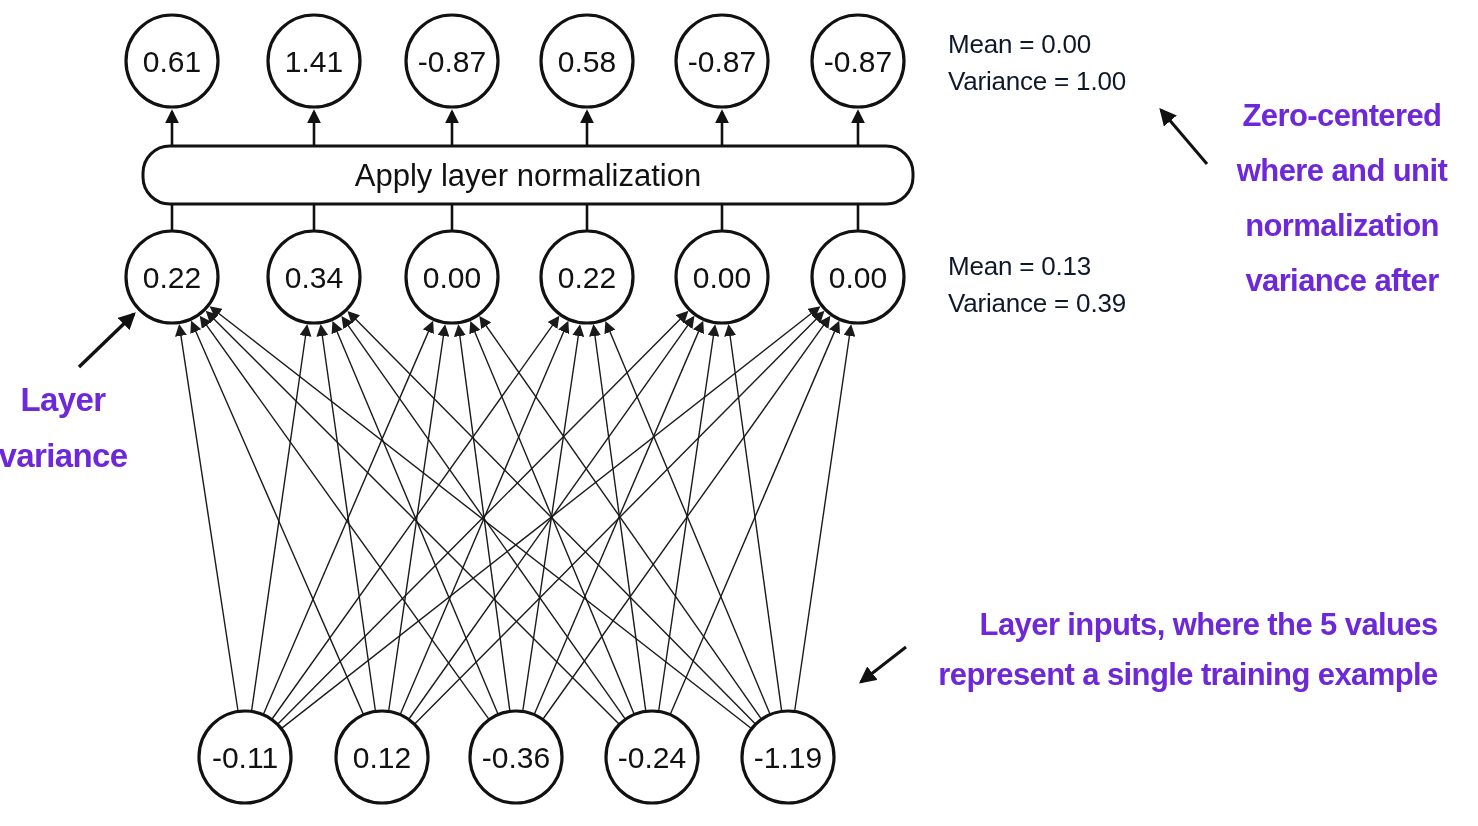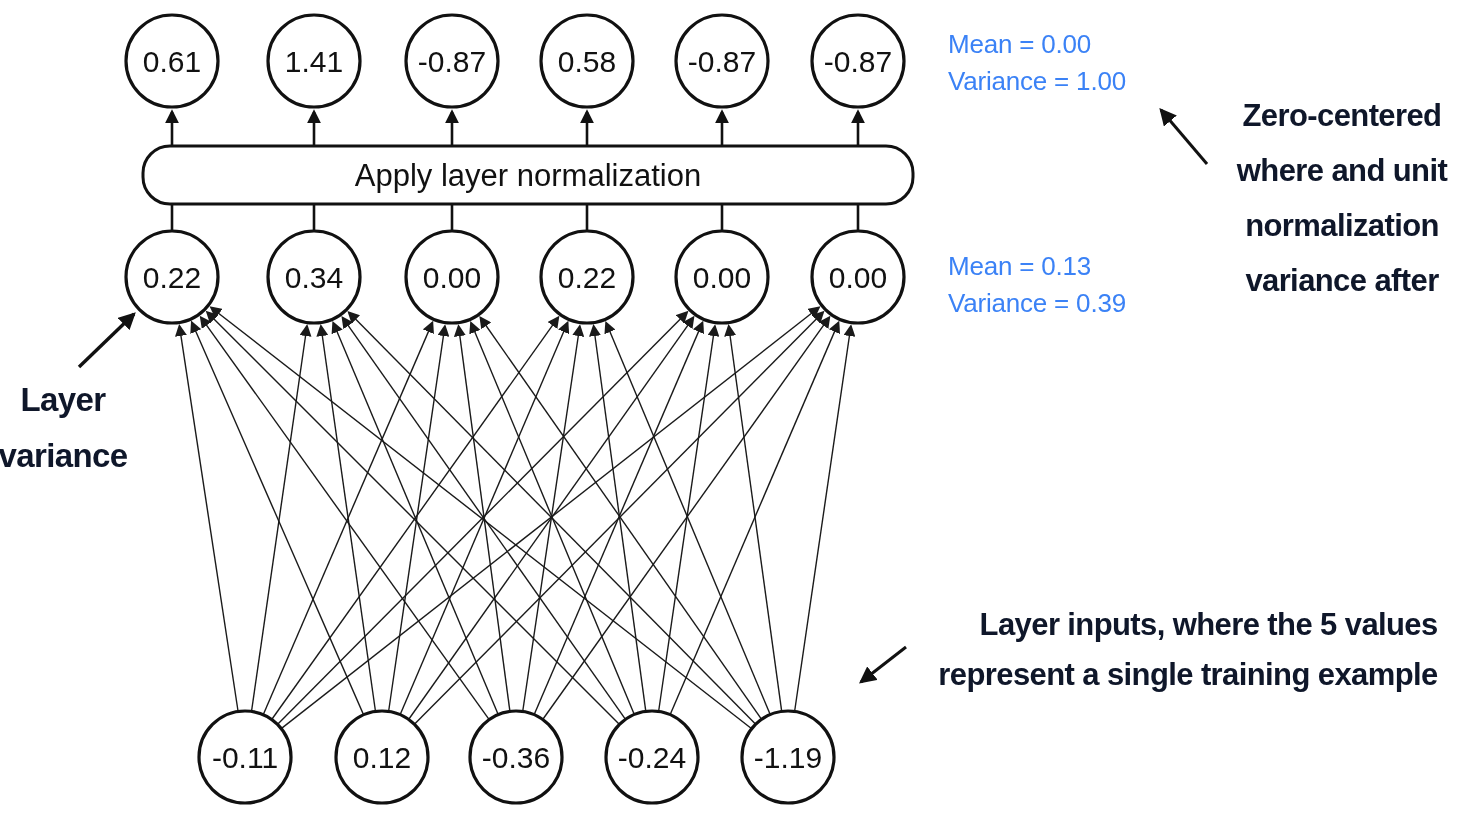--- a/index.html
+++ b/index.html
@@ -9,26 +9,26 @@
   }
   .stage svg{position:absolute; left:0; top:0;}
   .node-value{
     font-family:"Liberation Sans", sans-serif; font-size:30px; fill:#111111;
   }
   .box-label{
     font-family:"Liberation Sans", sans-serif; font-size:31px; fill:#111111;
     text-anchor:middle;
   }
   .stats{
-    position:absolute; font-size:26px; line-height:37px; color:#3b82f6;
+    position:absolute; font-size:26px; line-height:37px; color:#0f172a;
     white-space:nowrap; letter-spacing:-0.2px;
   }
   .callout{
     position:absolute; transform:translateX(-50%);
-    font-weight:bold; color:#0f172a; text-align:center;
+    font-weight:bold; color:#6d28d9; text-align:center;
     white-space:nowrap; letter-spacing:-0.6px;
   }
   .callout.right{ font-size:31px; line-height:55px; }
   .callout.left{ font-size:33px; line-height:56px; }
   .callout.bottom{ font-size:31px; line-height:50px; }
 </style>
 </head>
 <body>
 
 <div class="stage">

